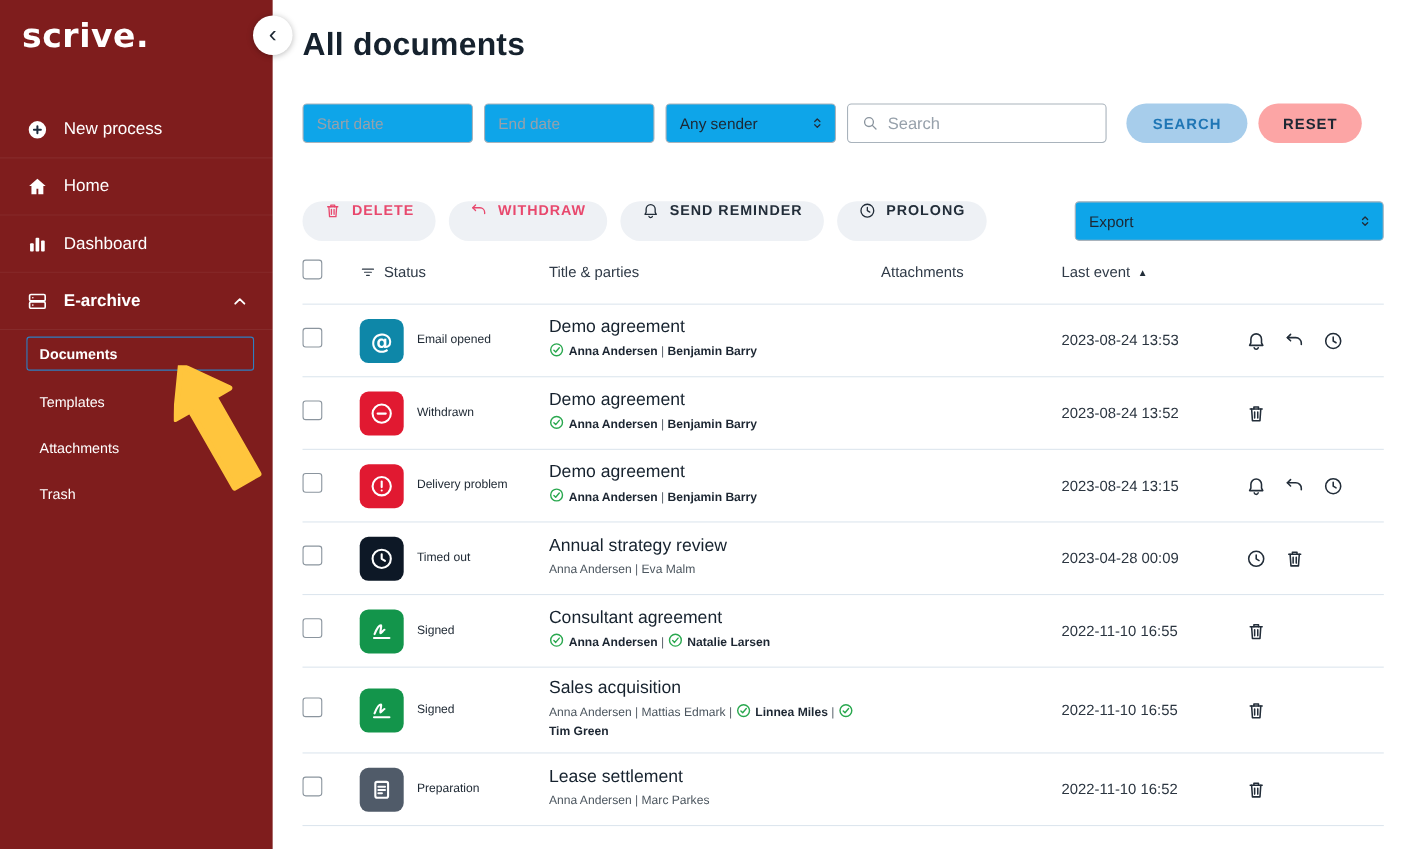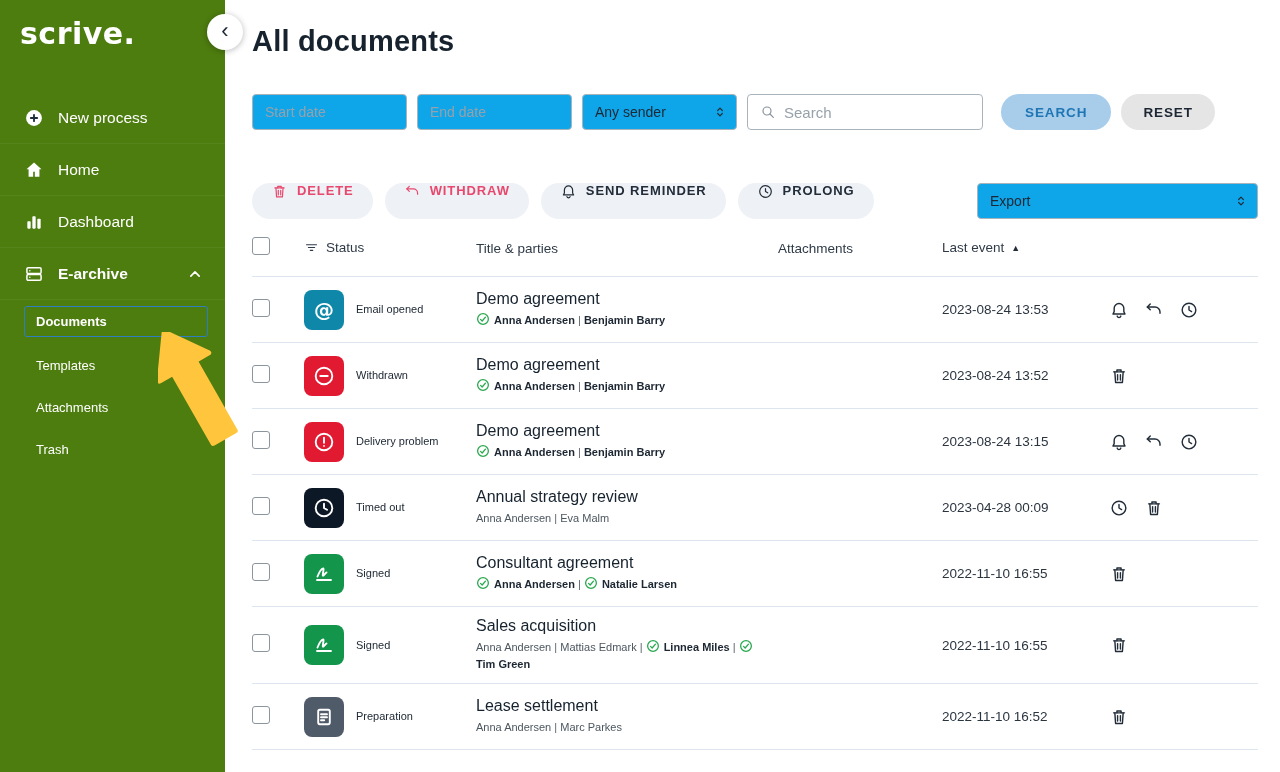--- a/index.html
+++ b/index.html
@@ -1,21 +1,21 @@
 <!DOCTYPE html>
 <html><head>
 <meta charset="utf-8">
 <style>
   * { margin:0; padding:0; box-sizing:border-box; }
   html,body { width:1280px; height:772px; overflow:hidden; background:#fff;
     font-family:"Liberation Sans", sans-serif; color:#1d2733; }
   .app { display:flex; width:100%; height:100%; position:relative; }
 
   
-  .sidebar { width:225px; flex-shrink:0; background:#4d7c0f; color:#fff; position:relative; }
+  .sidebar { width:248px; flex-shrink:0; background:#7f1d1d; color:#fff; position:relative; }
   .logo { font-family:"DejaVu Sans", sans-serif; font-weight:700; font-size:30px;
           letter-spacing:0.5px; padding:16px 0 0 20px; height:92px; }
   .nav-item { display:flex; align-items:center; gap:14px; height:52px; padding:0 20px 0 24px;
               font-size:15.5px; cursor:pointer; border-bottom:1px solid rgba(255,255,255,0.06); }
   .nav-item:first-of-type { border-top:1px solid rgba(255,255,255,0.0); }
   .nav-item.bold { font-weight:700; }
   .nav-ic { width:20px; height:20px; display:flex; align-items:center; justify-content:center; flex-shrink:0; }
   .nav-ic svg { width:20px; height:20px; }
   .chev { margin-left:auto; }
   .submenu { padding:6px 0 0 0; }
@@ -51,21 +51,21 @@
   .search-box { width:236px; height:36px; border:1px solid #a9b3bc; border-radius:4px;
                 display:flex; align-items:center; gap:8px; padding:0 12px; background:#fff; }
   .search-box svg { width:16px; height:16px; fill:none; stroke:#8a949e; stroke-width:1.8;
                 stroke-linecap:round; flex-shrink:0; }
   .search-box input { border:none; outline:none; flex:1; font-size:15px; min-width:0;
                 font-family:"Liberation Sans",sans-serif; color:#1d2733; }
   .search-box input::placeholder { color:#97a1ab; }
   .btn { height:36px; border:none; border-radius:18px; font-weight:700; font-size:13.5px;
          letter-spacing:0.9px; cursor:pointer; font-family:"Liberation Sans",sans-serif; }
   .btn-search { background:#a7cdeb; color:#1f76b5; padding:0 24px; margin-left:8px; }
-  .btn-reset { background:#e5e5e5; color:#1d2733; padding:0 22px;text-align:center; }
+  .btn-reset { background:#fca5a5; color:#1d2733; padding:0 22px;text-align:center; }
 
   
   .action-row { display:flex; align-items:center; gap:12px; margin-top:53px; }
   .pill { height:36px; display:flex; align-items:flex-start; gap:9px; padding:0 19px;
           border:none; border-radius:18px; background:#eef1f5; font-weight:700; font-size:13px;
           letter-spacing:0.9px; cursor:pointer; font-family:"Liberation Sans",sans-serif; }
   .pill .ic { width:17px; height:17px; }
   .pill.danger { color:#e8486d; }
   .pill.danger .ic { stroke:#e8486d; }
   .pill.neutral { color:#222d39; }

